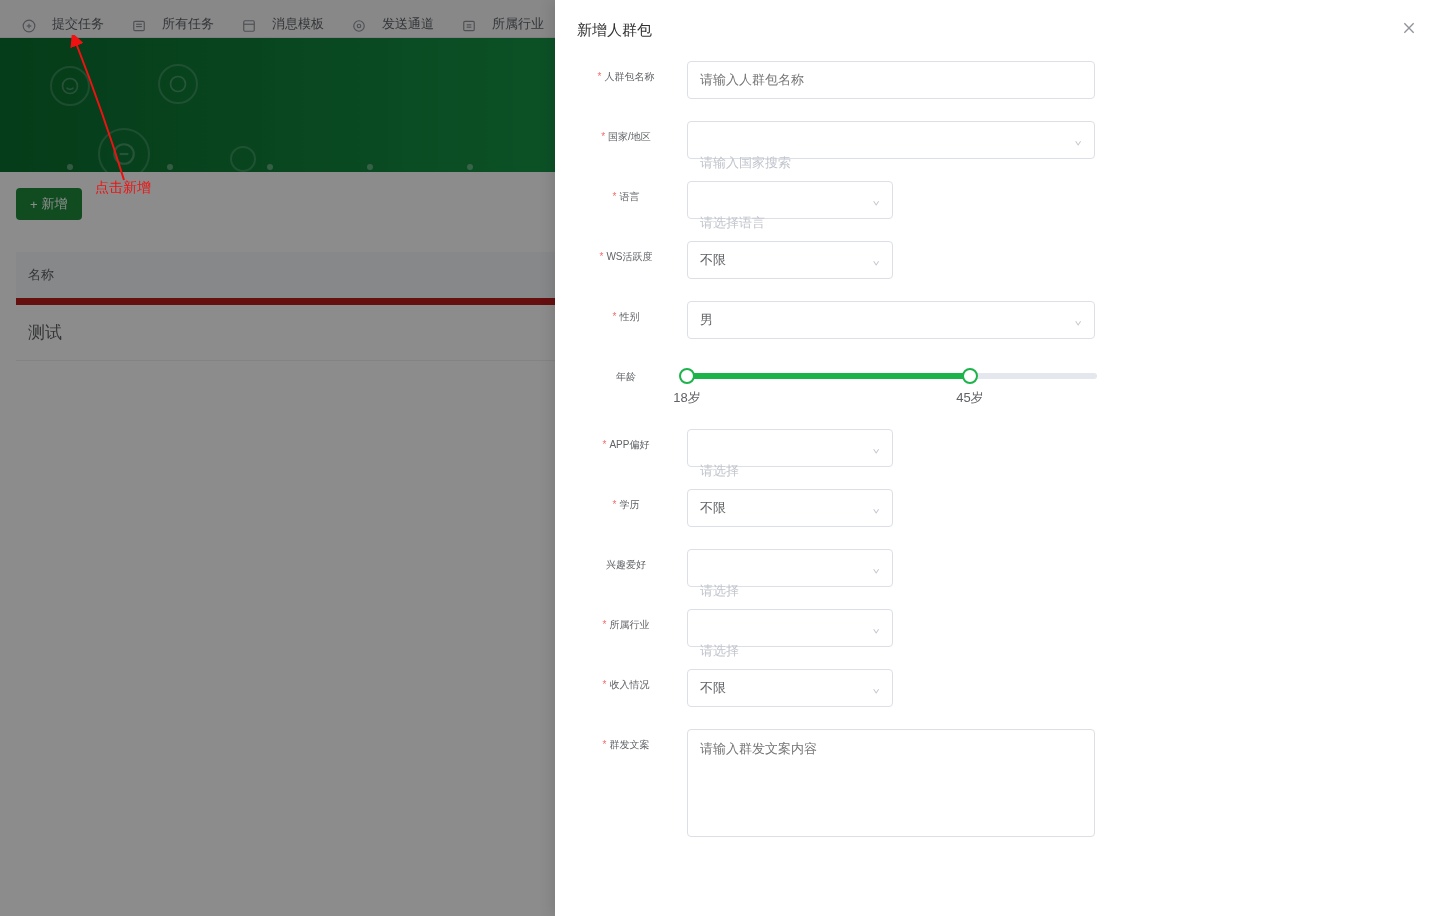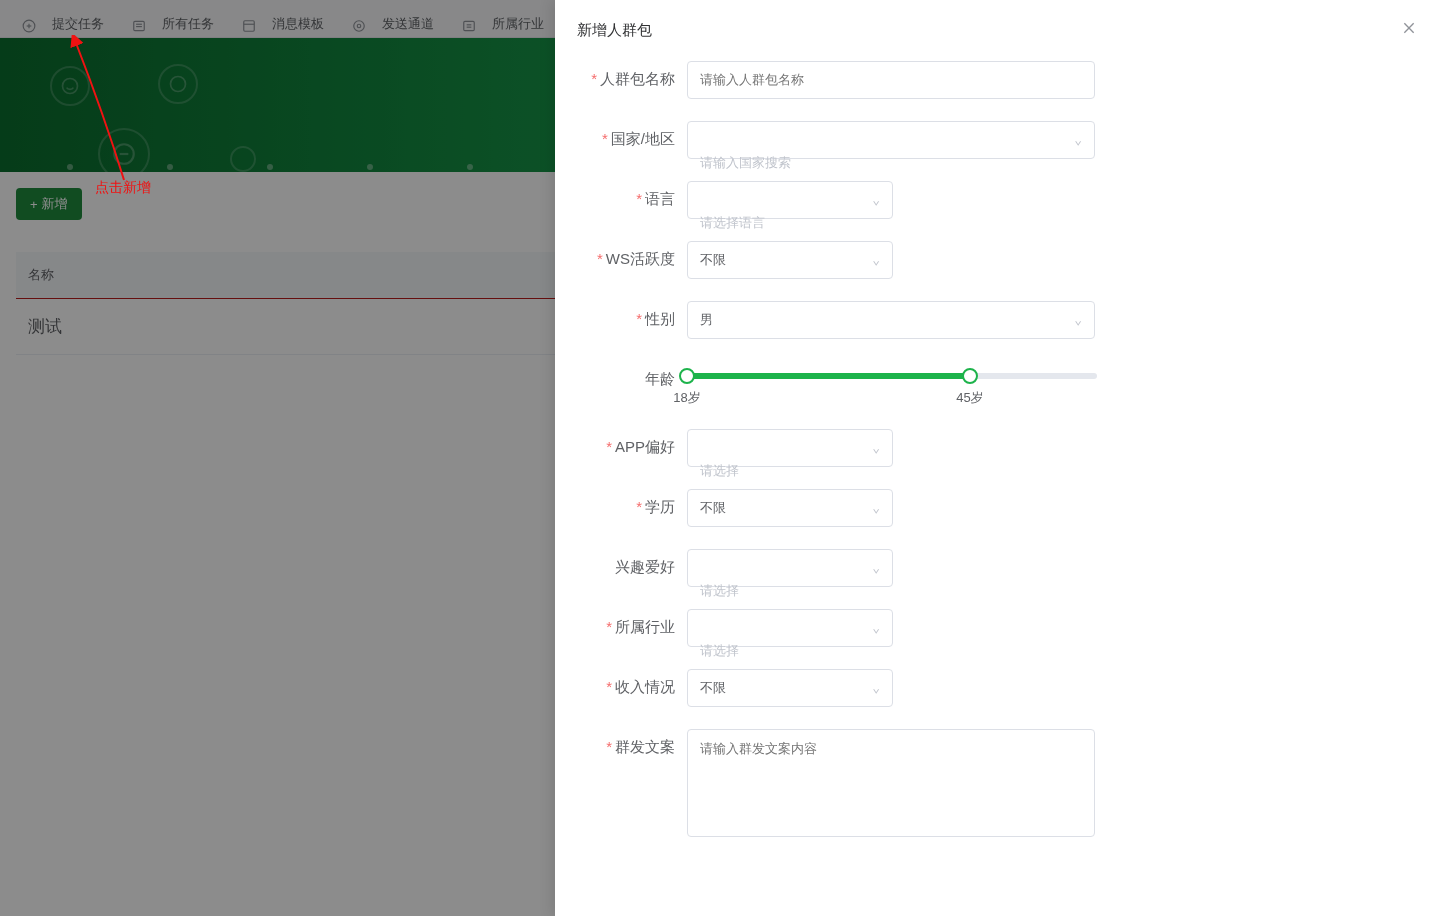--- a/index.html
+++ b/index.html
@@ -112,21 +112,21 @@
       width: 100%;
       margin-top: 32px;
       border-collapse: collapse;
     }
     .table th {
       text-align: left;
       font-weight: 400;
       color: #606266;
       background: #f5f7fa;
       padding: 14px 12px;
-      border-bottom: 1px solid #b91c1c;
+      border-bottom: 7px solid #b91c1c;
       font-size: 13px;
     }
     .table td {
       padding: 16px 12px;
       border-bottom: 1px solid #ebeef5;
       color: #606266;
       font-size: 17px;
     }
     
     .overlay {
@@ -156,24 +156,24 @@
     .drawer-title { font-size: 15px; color: #303133; }
     .close-icon { color: #909399; cursor: pointer; font-size: 18px; }
     .form { padding: 0 22px; }
     .form-row {
       display: flex;
       align-items: flex-start;
       margin-bottom: 22px;
     }
     .form-label {
       width: 110px;
-      text-align: right;
+      text-align: center;
       padding-right: 12px;
       padding-top: 9px;
-      font-size: 15px;
+      font-size: 10px;
       color: #606266;
       flex-shrink: 0;
     }
     .req { color: #f56c6c; margin-right: 3px; }
     .form-control { flex: 1; }
     .input, .select, .textarea {
       width: 100%;
       height: 38px;
       border: 1px solid #dcdfe6;
       border-radius: 4px;

